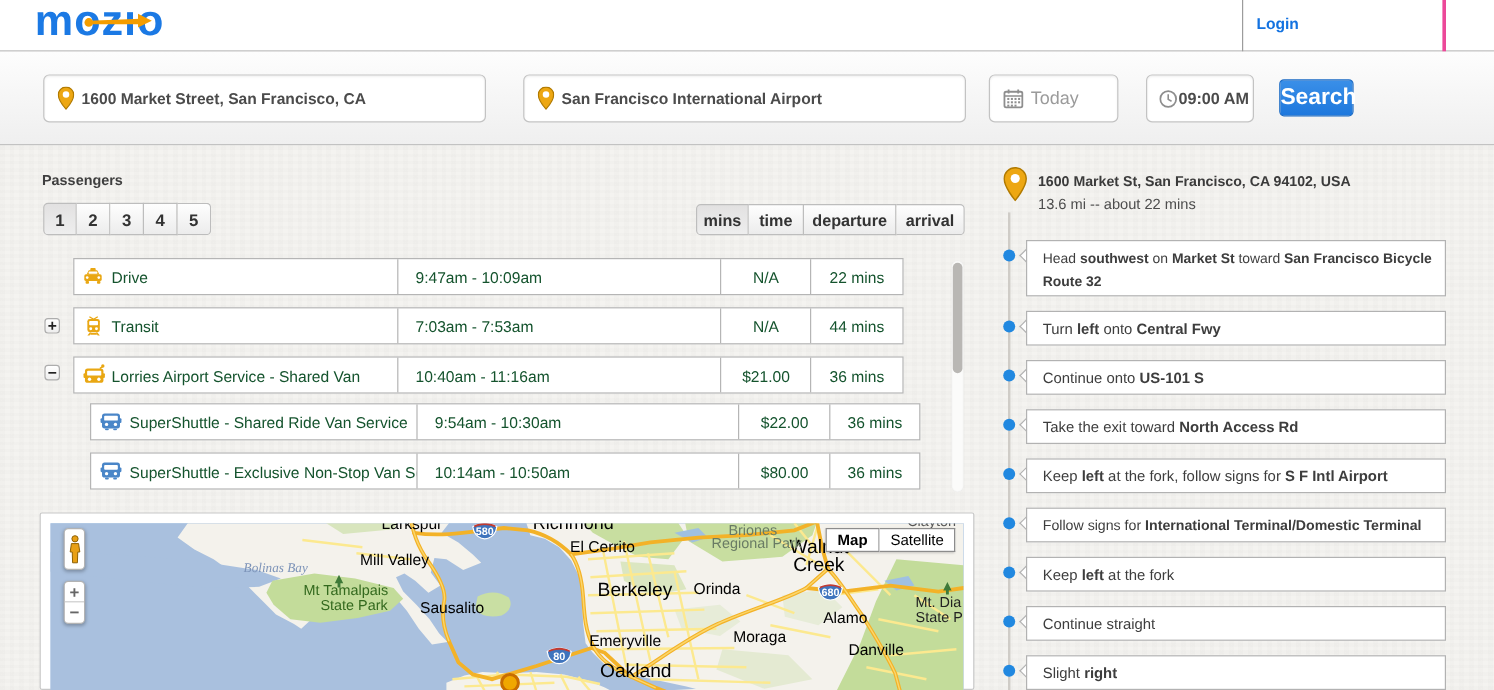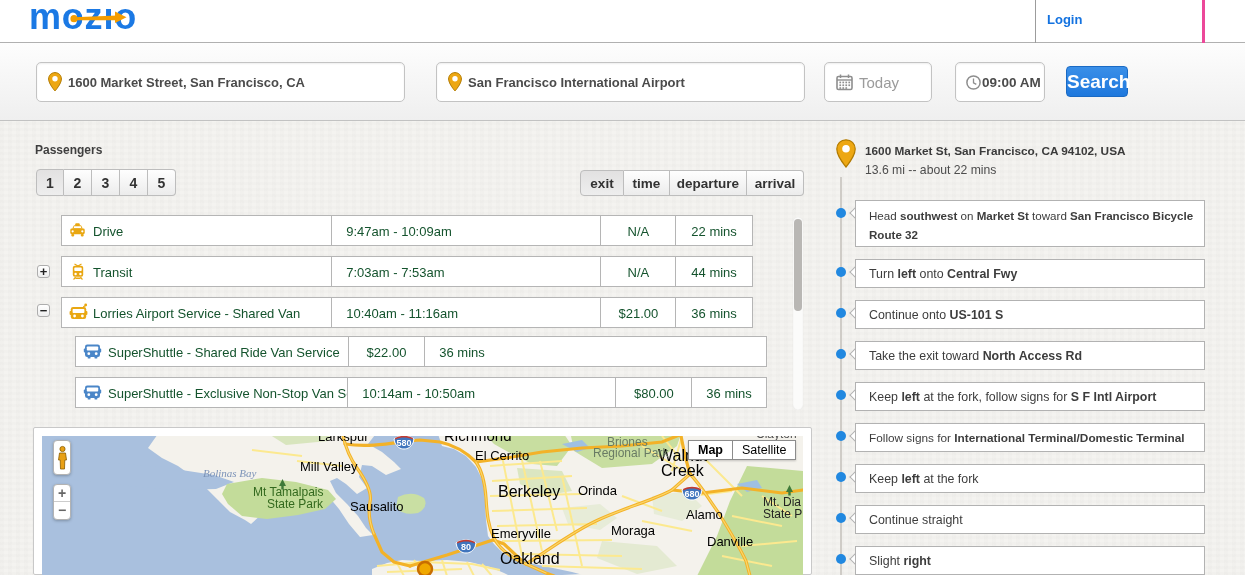--- a/index.html
+++ b/index.html
@@ -127,21 +127,21 @@
 
 <div id="passlabel">Passengers</div>
 <div class="btngroup" id="passgroup">
   <div class="b sel">1</div>
     <div class="b">2</div>
     <div class="b">3</div>
     <div class="b">4</div>
     <div class="b">5</div>
 </div>
 <div class="btngroup" id="sortgroup">
-  <div class="b sel b1">exit</div>
+  <div class="b sel b1">mins</div>
     <div class="b b2">time</div>
     <div class="b b3">departure</div>
     <div class="b b4">arrival</div>
 </div>
 
 <div class="expander" style="left:37px; top:265px;">+</div>
 <div class="expander" style="left:37px; top:304px;">−</div>
 
 <div class="row" style="left:61px; top:215px; width:692px; height:31px;">
   <div class="cell" style="width:270px; padding:8px 0 0 31px;"><svg class="ricon" width="17" height="15" viewBox="0 0 19 16">
@@ -202,20 +202,21 @@
           <rect x="2" y="1.5" width="15" height="12.5" rx="2.2"></rect>
           <rect x="0.8" y="5.5" width="2" height="4" rx="0.9"></rect>
           <rect x="16.2" y="5.5" width="2" height="4" rx="0.9"></rect>
         </g>
         <rect x="3.8" y="3.5" width="11.4" height="4" rx="0.8" fill="#fff"></rect>
         <circle cx="5.8" cy="10.7" r="1.4" fill="#fff"></circle>
         <circle cx="13.2" cy="10.7" r="1.4" fill="#fff"></circle>
         <rect x="4.5" y="14" width="3.2" height="1.6" rx="0.8" fill="#4a86c8"></rect>
         <rect x="11.3" y="14" width="3.2" height="1.6" rx="0.8" fill="#4a86c8"></rect>
       </svg>SuperShuttle - Shared Ride Van Service</div>
+  <div class="cell" style="width:269px; padding:8px 0 0 14px;">9:54am - 10:30am</div>
   <div class="cell" style="width:76px; padding:8px 0 0 0; text-align:center;">$22.00</div>
   <div class="cell" style="width:75px; padding:8px 0 0 0; text-align:center;">36 mins</div>
 </div>
 <div class="row" style="left:75px; top:377px; width:692px; height:31px;">
   <div class="cell" style="width:272px; padding:8px 0 0 32px;"><svg class="ricon" style="top:6px;" width="19" height="16" viewBox="0 0 19 16">
         <g fill="#4a86c8">
           <rect x="2" y="1.5" width="15" height="12.5" rx="2.2"></rect>
           <rect x="0.8" y="5.5" width="2" height="4" rx="0.9"></rect>
           <rect x="16.2" y="5.5" width="2" height="4" rx="0.9"></rect>
         </g>

